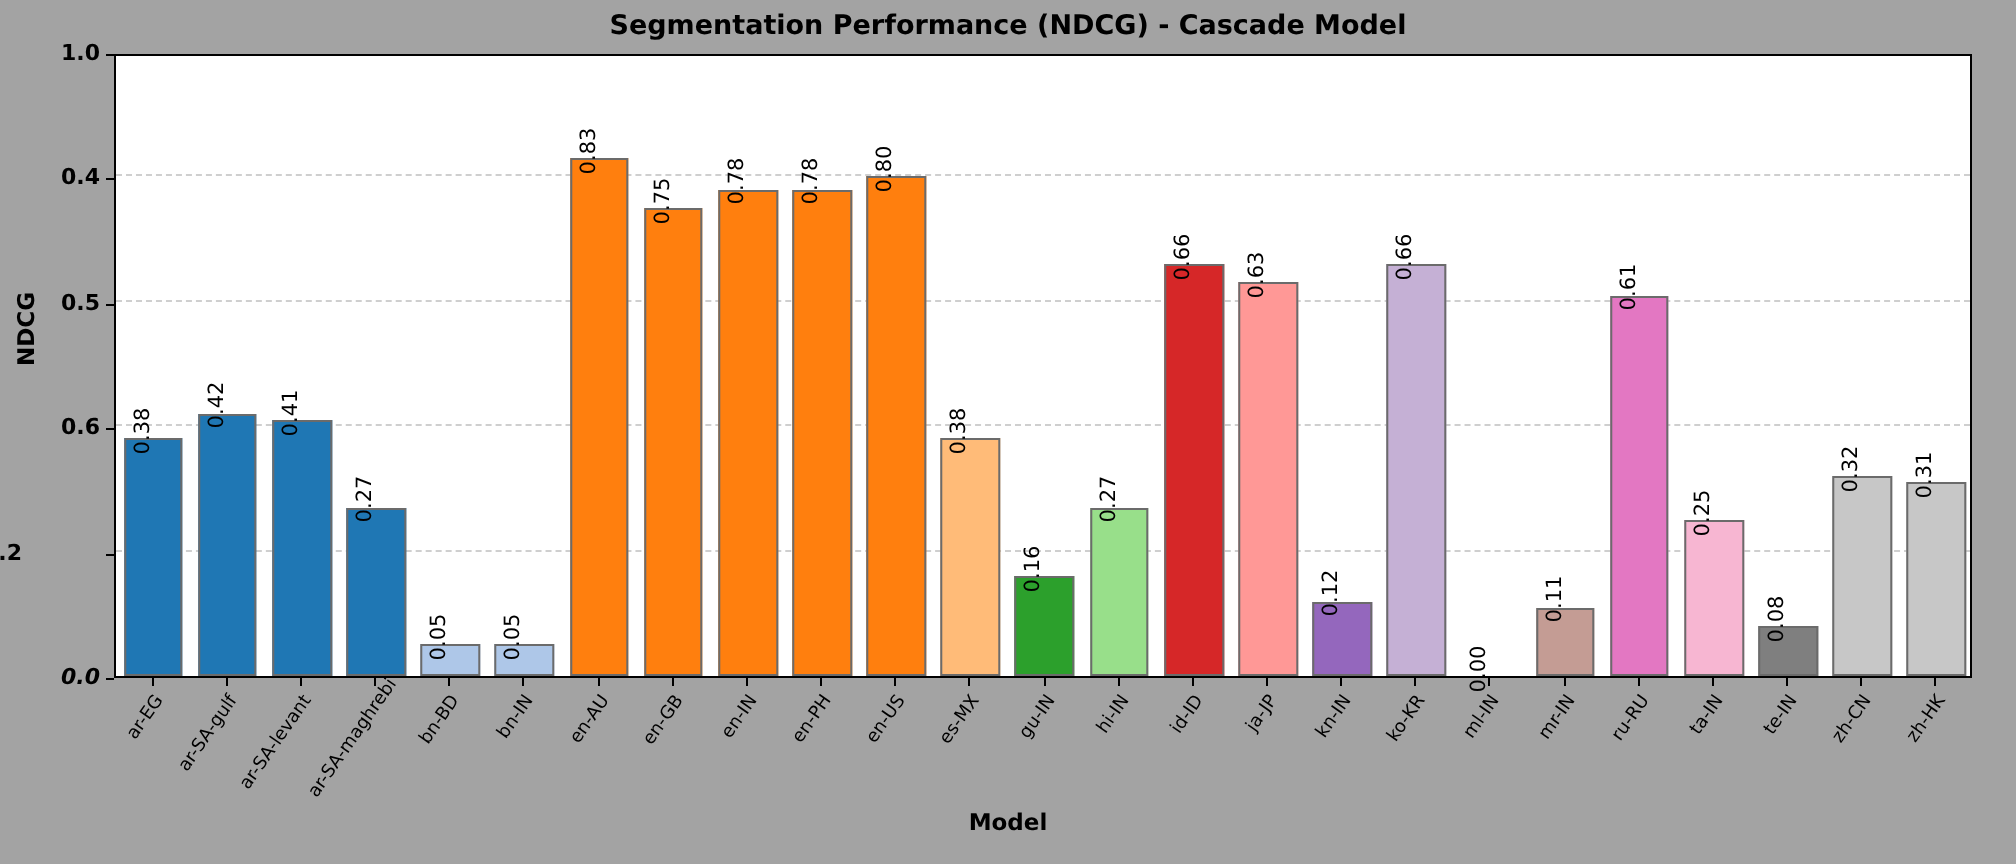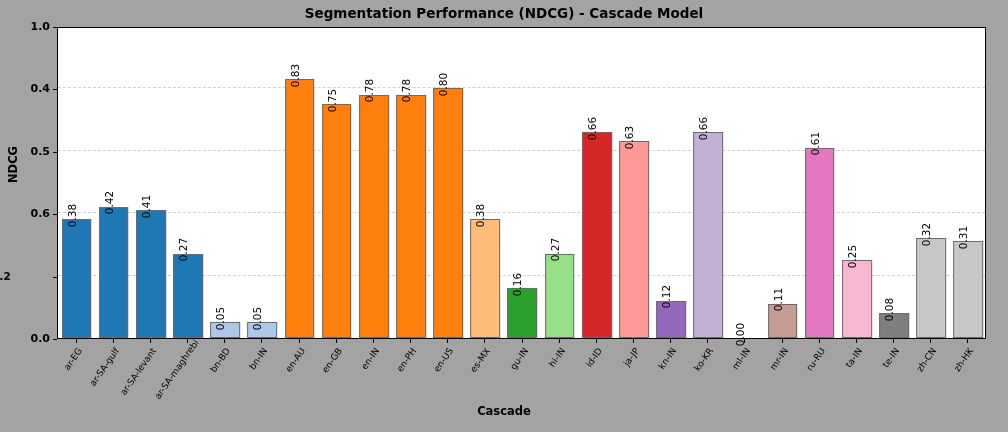--- a/index.html
+++ b/index.html
@@ -90,21 +90,21 @@
 </head>
 <body>
 
 <div id="chart-root">
 
   <div id="chart-title">Segmentation Performance (NDCG) - Cascade Model</div>
 
   <div id="ylabel">NDCG</div>
 
   <div id="yticks-layer">
-      <div class="ytick-label" style="top: 333px; right: 958px;">0.0</div>
+      <div class="ytick-label" style="top: 333px; right: 958px; font-style: italic;">0.0</div>
       <div class="ytick-mark" style="top: 339px; left: 53px;"></div>
       <div class="ytick-label" style="top: 270.6px; right: 997px;">0.2</div>
       <div class="ytick-mark" style="top: 276.6px; left: 53px;"></div>
       <div class="ytick-label" style="top: 208.2px; right: 958px;">0.6</div>
       <div class="ytick-mark" style="top: 214.2px; left: 53px;"></div>
       <div class="ytick-label" style="top: 145.8px; right: 958px;">0.5</div>
       <div class="ytick-mark" style="top: 151.8px; left: 53px;"></div>
       <div class="ytick-label" style="top: 83.4px; right: 958px;">0.4</div>
       <div class="ytick-mark" style="top: 89.4px; left: 53px;"></div>
       <div class="ytick-label" style="top: 21px; right: 958px;">1.0</div>
@@ -267,14 +267,14 @@
       <div class="xtick-mark" style="left: 855.94px;"></div>
       <div class="xtick-label" style="left: 795.94px; width: 60px;">ta-IN</div>
       <div class="xtick-mark" style="left: 893.1px;"></div>
       <div class="xtick-label" style="left: 833.1px; width: 60px;">te-IN</div>
       <div class="xtick-mark" style="left: 930.26px;"></div>
       <div class="xtick-label" style="left: 870.26px; width: 60px;">zh-CN</div>
       <div class="xtick-mark" style="left: 967.42px;"></div>
       <div class="xtick-label" style="left: 907.42px; width: 60px;">zh-HK</div>
     </div>
 
-  <div id="xlabel">Cascade</div>
+  <div id="xlabel">Model</div>
 </div>
 
 </body></html>

